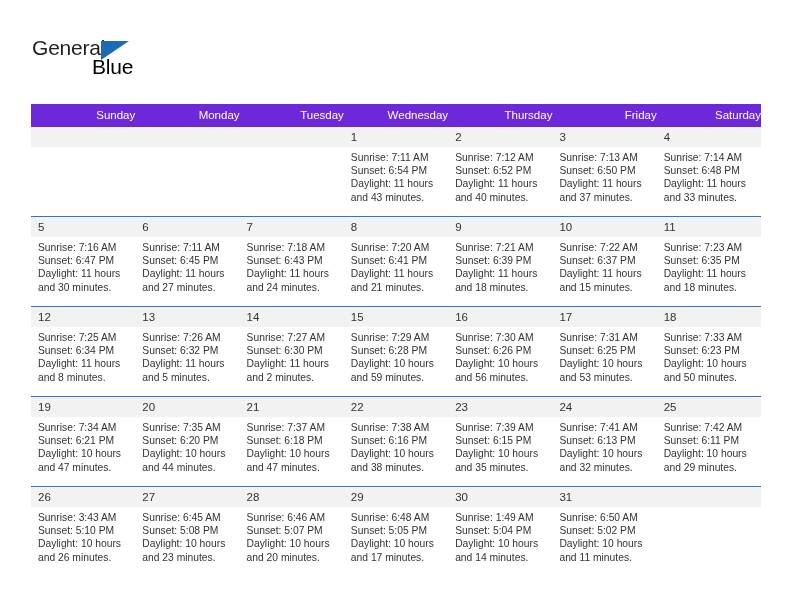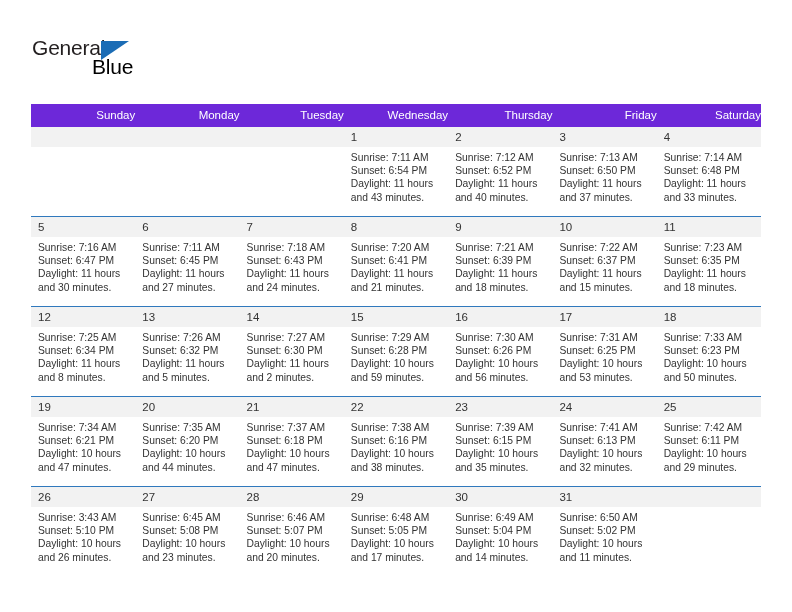--- a/index.html
+++ b/index.html
@@ -526,21 +526,21 @@
                 <div>Sunset: 5:05 PM</div>
                 <div>Daylight: 10 hours</div>
                 <div>and 17 minutes.</div>
               </div>
             </div>
           </td>
           <td>
             <div class="daycell">
               <div class="daynum">30</div>
               <div class="dayinfo">
-                <div>Sunrise: 6:49 AM</div>
+                <div>Sunrise: 1:49 AM</div>
                 <div>Sunset: 5:04 PM</div>
                 <div>Daylight: 10 hours</div>
                 <div>and 14 minutes.</div>
               </div>
             </div>
           </td>
           <td>
             <div class="daycell">
               <div class="daynum">31</div>
               <div class="dayinfo">

